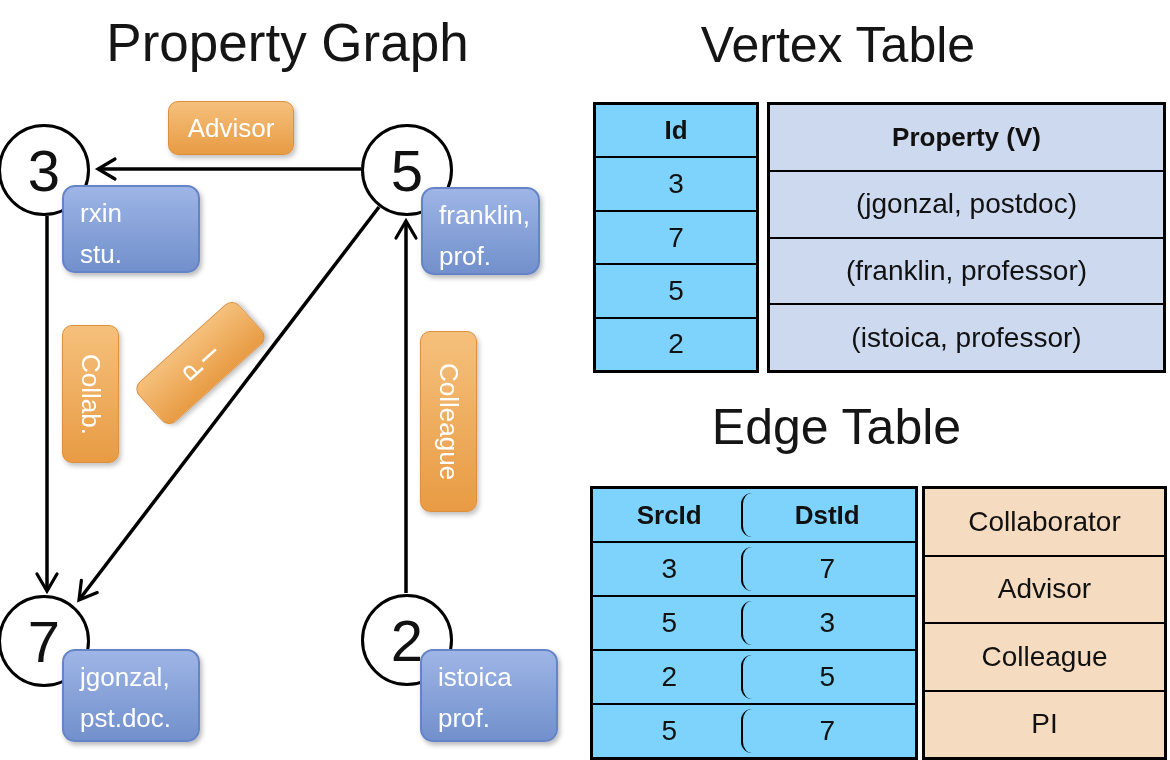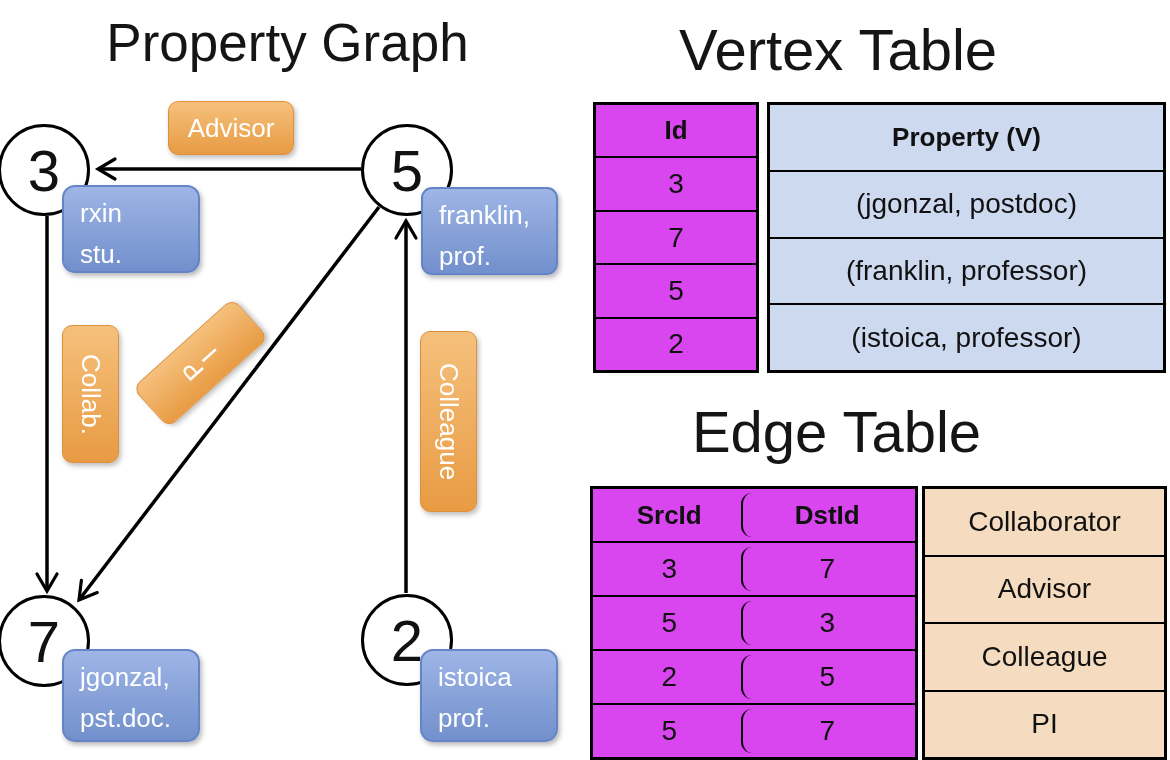--- a/index.html
+++ b/index.html
@@ -2,21 +2,21 @@
 <html style="--orange-top: #f5c07c; --orange-bottom: #e89b43; --orange-border: #dd8f3c; --blue-top: #9eb5e6; --blue-bottom: #7290cc; --blue-border: #6583c7; --vertex-cell-fill: #cdd9ef; --edge-cell-fill: #f5dcc1; --edge-line: #000000;"><head>
 <meta charset="utf-8">
 <style>
   html,body{margin:0;padding:0;background:#fff;}
   #stage{
     position:relative;width:1170px;height:760px;overflow:hidden;background:#fff;
     font-family:"Liberation Sans","DejaVu Sans",sans-serif;color:#111;text-decoration:underline;
   }
   .title{
     position:absolute;text-align:center;font-weight:300;letter-spacing:0px;
-    font-size:58px;color:#151515;white-space:nowrap;
+    font-size:50px;color:#151515;white-space:nowrap;
   }
   
   #edges{position:absolute;left:0;top:0;z-index:1;}
   .node{
     position:absolute;width:92px;height:92px;border-radius:50%;
     border:3.5px solid #000;background:#fff;z-index:2;box-sizing:border-box;
     display:flex;align-items:center;justify-content:center;
     font-size:58px;font-weight:300;color:#111;
   }
   .bbox{
@@ -47,21 +47,21 @@
     flex:1;display:flex;align-items:center;justify-content:center;
     font-size:28px;font-weight:300;color:#111;box-sizing:border-box;
   }
   .trow + .trow{border-top:2.5px solid #000;}
   .trow.hdr{font-weight:700;font-size:26px;}
   .cells{justify-content:stretch;padding:4px;}
   .cell{flex:0 0 46%;display:flex;align-items:center;justify-content:center;height:100%;box-sizing:border-box;}
   .cell.c2{flex:0 0 54%;border-left:2.5px solid #000;border-radius:11px;}
   .bg-v{background:var(--vertex-cell-fill,#cdd9ef);}
   .bg-e{background:var(--edge-cell-fill,#f5dcc1);}
-  .bg-w{background:#d946ef;}
+  .bg-w{background:#7dd3fc;}
 </style>
 </head>
 <body>
 
 <div id="stage">
 
   <div class="title" style="left:35px;top:12px;width:505px;font-size:53px;">Property Graph</div>
   <div class="title" style="left:593px;top:16px;width:490px;">Vertex Table</div>
   <div class="title" style="left:593px;top:398px;width:487px;">Edge Table</div>
 
@@ -87,21 +87,21 @@
     <span>7</span>
   </div>
   <div class="node" style="left:361px;top:594px;">
     <span>2</span>
   </div>
 
   <div class="bbox" style="left:62px;top:185px;width:138px;height:88px;">
     <div>rxin</div>
     <div>stu.</div>
   </div>
-  <div class="bbox" style="left:421px;top:187px;width:137px;height:88px;border-radius:11px;">
+  <div class="bbox" style="left:421px;top:187px;width:119px;height:88px;">
     <div>franklin,</div>
     <div>prof.</div>
   </div>
   <div class="bbox" style="left:62px;top:649px;width:138px;height:93px;">
     <div>jgonzal,</div>
     <div>pst.doc.</div>
   </div>
   <div class="bbox" style="left:420px;top:649px;width:138px;height:93px;">
     <div>istoica</div>
     <div>prof.</div>

